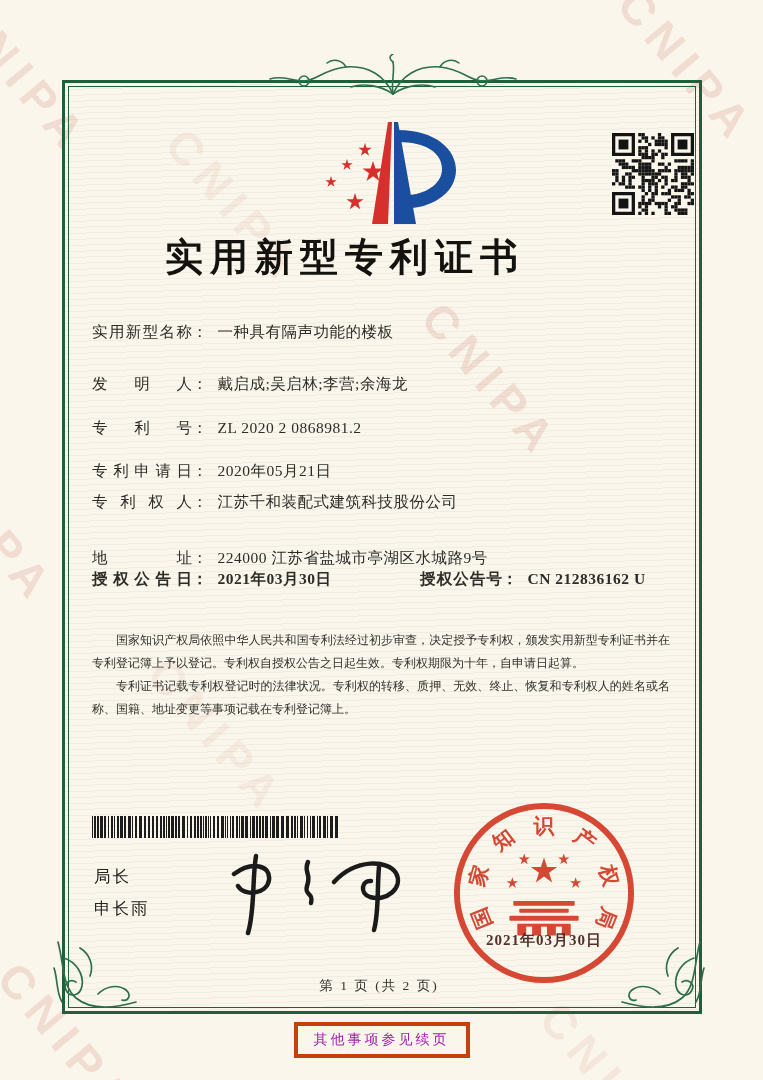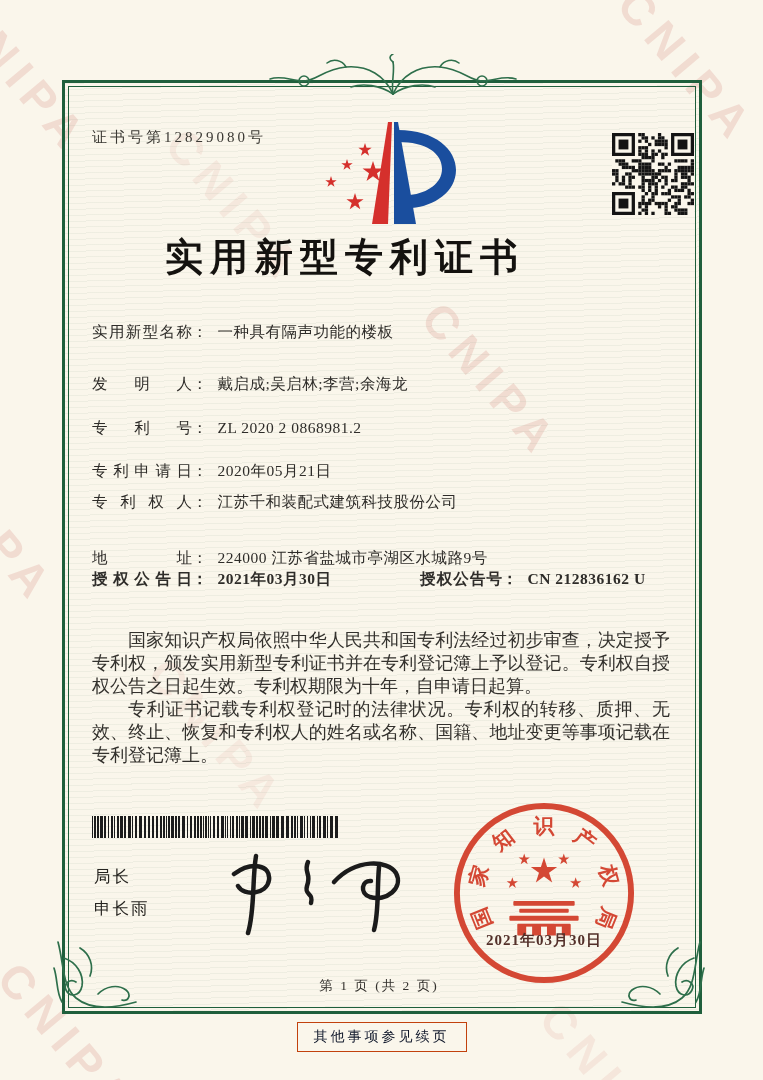--- a/index.html
+++ b/index.html
@@ -30,37 +30,37 @@
     left:62px;top:232px;width:566px;text-align:center;
     font-size:38px;font-weight:bold;letter-spacing:7px;color:#14120f;
   }
   .frow{left:92px;font-size:15.5px;line-height:24px;white-space:nowrap;}
   .flabel{display:inline-block;width:100px;text-align:justify;text-align-last:justify;vertical-align:top;}
   .fcolon{display:inline-block;vertical-align:top;}
   .fvalue{display:inline-block;margin-left:10px;vertical-align:top;letter-spacing:0.5px;}
   .grant-right{position:absolute;left:328px;top:0;white-space:nowrap;}
   .grant-right .flabel{width:82px;}
   .bodytext{
-    left:92px;top:629px;width:578px;font-size:18px;line-height:23px;
+    left:92px;top:629px;width:578px;font-size:12px;line-height:23px;
     text-align:justify;color:#33312d;
   }
   .bodytext p{margin:0;text-indent:2em;}
   .sig-title{font-size:16.5px;letter-spacing:2px;color:#262420;}
   .seal-date{
     left:450px;top:931px;width:188px;text-align:center;
     font-size:15px;letter-spacing:1px;color:#53302a;font-weight:bold;
   }
   .pagefoot{
     left:62px;top:977px;width:634px;text-align:center;
     font-size:13.5px;letter-spacing:2px;color:#33312d;
   }
   .contnote{
     left:50%;top:1022px;transform:translateX(-50%);
-    font-size:14px;letter-spacing:3px;color:#0f172a;
-    border:1px solid #c2410c;padding:5px 16px;background:rgba(250,246,235,0.6);white-space:nowrap;
+    font-size:14px;letter-spacing:3px;color:#a21caf;
+    border:4px solid #c2410c;padding:5px 16px;background:rgba(250,246,235,0.6);white-space:nowrap;
   }
   svg{display:block;}
 </style>
 </head>
 <body>
 
 <div class="page">
 
   <span class="wm" style="left:-18px;top:-12px;">CNIPA</span>
   <span class="wm" style="left:648px;top:-22px;">CNIPA</span>
@@ -100,21 +100,20 @@
   <svg class="abs" style="left:618px;top:940px;transform:scaleX(-1);" width="88" height="76" viewBox="0 0 88 76">
     <g stroke="#2e6f4b" fill="none" stroke-width="1.7" stroke-linecap="round">
       <path d="M6,2 C12,24 10,46 24,58 C36,68 56,70 84,62"></path>
       <path d="M12,18 C24,22 32,34 30,46 C28,56 18,58 14,50 C11,44 18,38 24,42"></path>
       <path d="M28,8 C38,14 42,26 38,36"></path>
       <path d="M46,54 C54,46 66,44 74,50 C80,55 76,62 70,60"></path>
       <path d="M2,28 C6,40 4,52 10,62"></path>
     </g>
   </svg>
 
-  <div class="abs certno" style="left:92px;top:128px;">证书号第12829080号</div>
 
   <svg class="abs" style="left:318px;top:114px;" width="150" height="116" viewBox="0 0 150 116">
     <defs>
       <path id="st" d="M0,-1 L0.224,-0.309 0.951,-0.309 0.363,0.118 0.588,0.809 0,0.382 -0.588,0.809 -0.363,0.118 -0.951,-0.309 -0.224,-0.309 Z"></path>
     </defs>
     <g>
       <path d="M70,8 L74,8 L70,110 L54,110 Z" fill="#d5302c"></path>
       <path d="M76,8 L80,8 L98,110 L76,110 Z" fill="#1a4e9e"></path>
       <path d="M80,16 C118,16 138,36 138,56 C138,78 116,92 94,94 L92,81 C110,79 124,69 124,55 C124,39 108,28 80,28 Z" fill="#1a4e9e"></path>
     </g>

